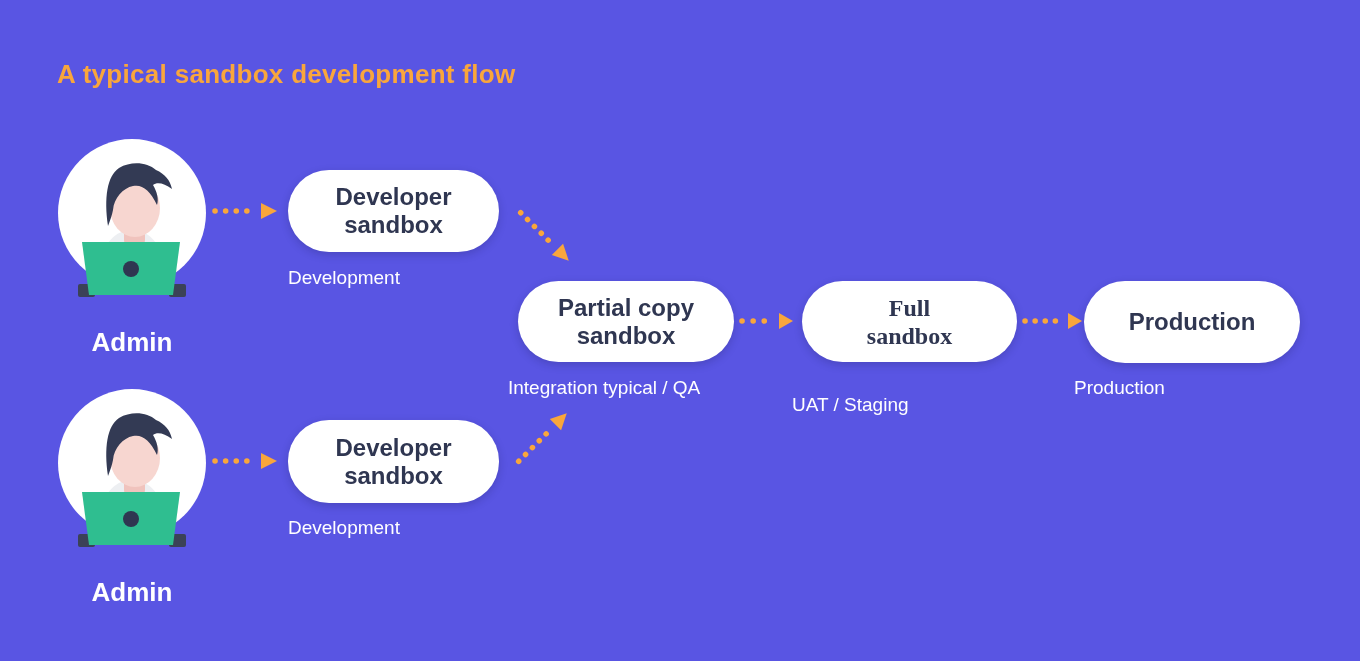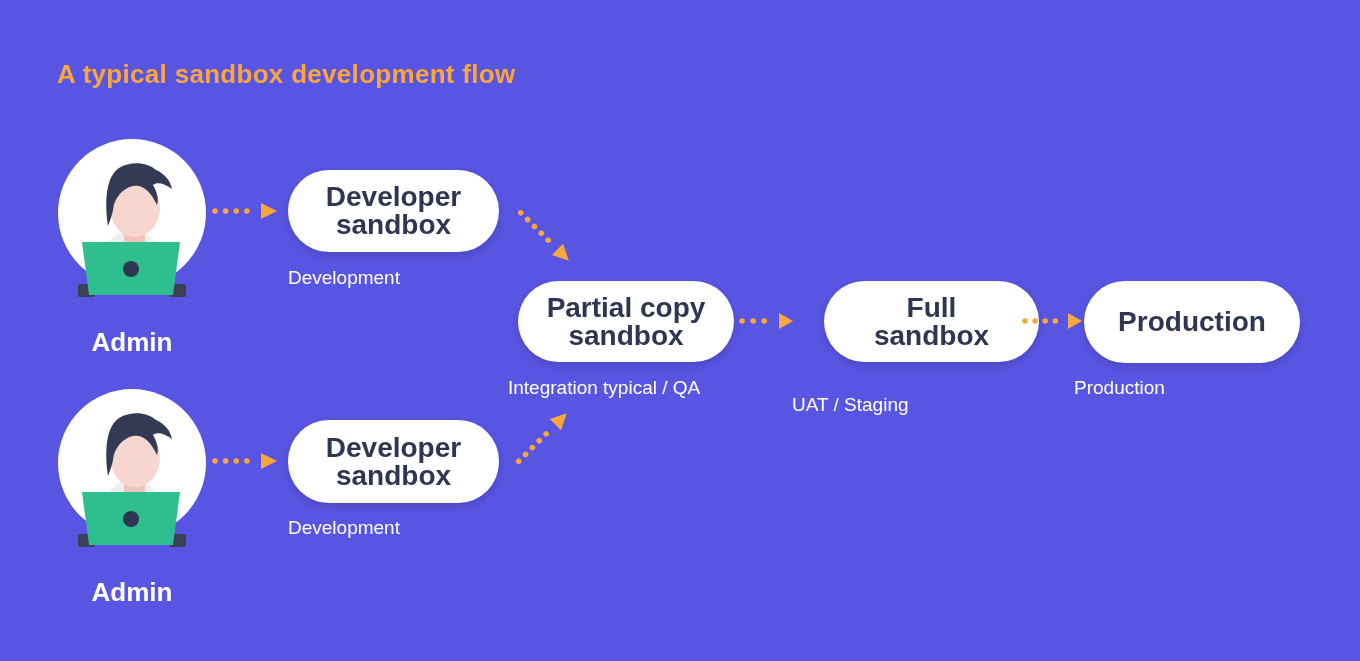--- a/index.html
+++ b/index.html
@@ -29,21 +29,21 @@
     font-size:26px;font-weight:bold;color:#fff;line-height:30px;
   }
   .pill{
     position:absolute;
     background:var(--pillBg);
     border-radius:41px;
     display:flex;align-items:center;justify-content:center;
     box-shadow:0 3px 9px rgba(25,25,75,.22);
   }
   .pill span{
-    font-size:28px;font-weight:bold;color:var(--pillText);
+    font-size:24px;font-weight:bold;color:var(--pillText);
     line-height:28px;text-align:center;white-space:pre-line;
   }
   .caption{
     position:absolute;
     font-size:19px;font-weight:normal;color:var(--captionText);
     line-height:22px;
   }
   .arrow{position:absolute;overflow:visible;}
   .arrow line{stroke:var(--accent);stroke-width:5.5;stroke-linecap:round;}
   .arrow polygon{fill:var(--accent);}
@@ -100,21 +100,21 @@
 sandbox</span>
   </div>
   <div class="caption" style="left:288px;top:517px;width:211px;">Development</div>
 
   <div class="pill" style="left:518px;top:281px;width:216px;height:81px;">
     <span>Partial copy
 sandbox</span>
   </div>
   <div class="caption" style="left:508px;top:377px;width:236px;">Integration typical / QA</div>
 
-  <div class="pill" style="left:824px;top:281px;width:215px;height:81px;">
+  <div class="pill" style="left:802px;top:281px;width:215px;height:81px;font-family:Liberation Serif, serif;">
     <span>Full
 sandbox</span>
   </div>
   <div class="caption" style="left:792px;top:394px;width:235px;">UAT / Staging</div>
 
   <div class="pill" style="left:1084px;top:281px;width:216px;height:82px;">
     <span>Production</span>
   </div>
   <div class="caption" style="left:1074px;top:377px;width:236px;">Production</div>
 

